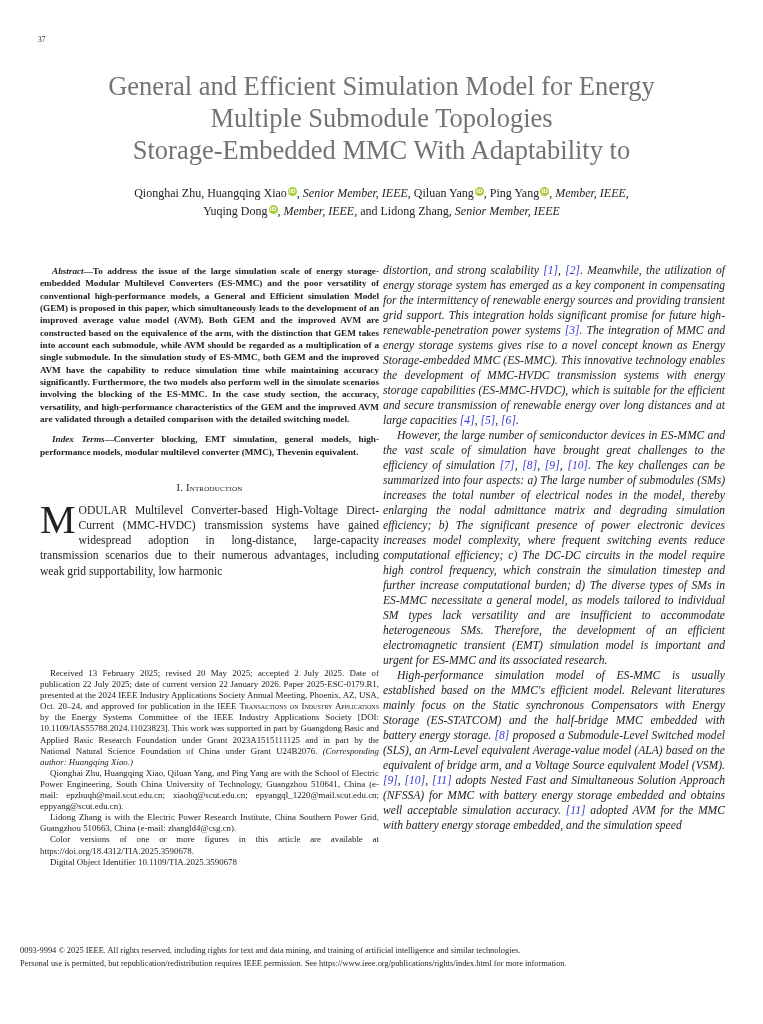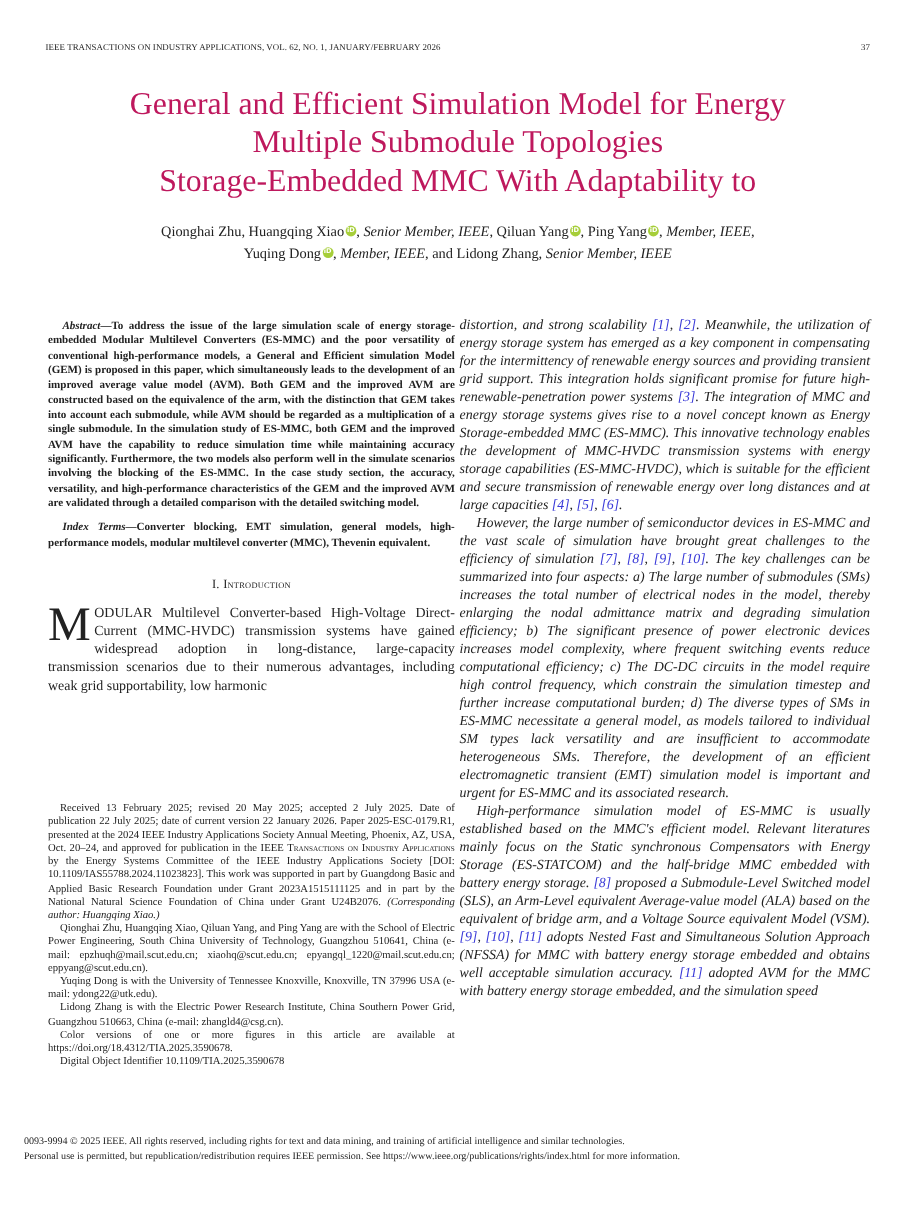--- a/index.html
+++ b/index.html
@@ -1,21 +1,21 @@
 <!DOCTYPE html>
 <html><head>
 <meta charset="utf-8">
 <style>
   html, body { margin: 0; padding: 0; background: #fff; }
   body { width: 763px; height: 1024px; position: relative; overflow: hidden;
          font-family: "Liberation Serif", "DejaVu Serif", serif; color: #222; }
   .running-head { position: absolute; top: 35px; left: 38px; right: 38px; height: 14px;
          font-size: 7.4px; display: flex; justify-content: space-between; letter-spacing: 0.05px; }
   .title { position: absolute; top: 70px; left: 30px; right: 30px; text-align: center;
-           font-size: 26.5px; line-height: 32px; color: #be185d; }
+           font-size: 26.5px; line-height: 32px; color: #737373; }
   .authors { position: absolute; top: 184px; left: 40px; right: 40px; text-align: center;
              font-size: 12px; line-height: 18px; }
   .authors i { font-style: italic; }
   .orcid { display: inline-block; width: 9px; height: 9px; border-radius: 50%;
            background: #a6ce39; color: #fff; font-family: "DejaVu Sans", sans-serif;
            font-size: 5.5px; line-height: 9px; text-align: center; vertical-align: 4px;
            margin-left: 1px; font-weight: bold; }
   .col-left { position: absolute; top: 265px; left: 40px; width: 339px; }
   .col-right { position: absolute; top: 263px; left: 383px; width: 342px; font-style: italic; }
   .abstract { font-size: 9.2px; line-height: 12.35px; font-weight: bold; text-align: justify;
@@ -36,21 +36,20 @@
   .cite { color: #3a3ad8; }
   .copyright { position: absolute; top: 944px; left: 20px; right: 8px; text-align: left;
                font-size: 8.4px; line-height: 13px; }
   .download { position: absolute; top: 995px; left: 0; right: 0; text-align: center;
               font-family: "Liberation Sans", sans-serif; font-size: 8.2px; color: #111; margin-top: 36px; }
 </style>
 </head>
 <body>
 
 <div class="running-head">
-  <span>IEEE TRANSACTIONS ON INDUSTRY APPLICATIONS, VOL. 62, NO. 1, JANUARY/FEBRUARY 2026</span>
   <span>37</span>
 </div>
 
 <div class="title">
   <div>General and Efficient Simulation Model for Energy</div>
   <div>Multiple Submodule Topologies</div>
   <div>Storage-Embedded MMC With Adaptability to</div>
 </div>
 
 <div class="authors">
@@ -65,21 +64,20 @@
 <div class="col-left">
   <p class="abstract"><i>Abstract</i><span>—</span><span>To address the issue of the large simulation scale of energy storage-embedded Modular Multilevel Converters (ES-MMC) and the poor versatility of conventional high-performance models, a General and Efficient simulation Model (GEM) is proposed in this paper, which simultaneously leads to the development of an improved average value model (AVM). Both GEM and the improved AVM are constructed based on the equivalence of the arm, with the distinction that GEM takes into account each submodule, while AVM should be regarded as a multiplication of a single submodule. In the simulation study of ES-MMC, both GEM and the improved AVM have the capability to reduce simulation time while maintaining accuracy significantly. Furthermore, the two models also perform well in the simulate scenarios involving the blocking of the ES-MMC. In the case study section, the accuracy, versatility, and high-performance characteristics of the GEM and the improved AVM are validated through a detailed comparison with the detailed switching model.</span></p>
   <p class="index-terms"><i>Index Terms</i><span>—</span><span>Converter blocking, EMT simulation, general models, high-performance models, modular multilevel converter (MMC), Thevenin equivalent.</span></p>
   <div class="section-head">I. Introduction</div>
   <p class="intro"><span class="dropcap">M</span><span>ODULAR</span><span> Multilevel Converter-based High-Voltage Direct-Current (MMC-HVDC) transmission systems have gained widespread adoption in long-distance, large-capacity transmission scenarios due to their numerous advantages, including weak grid supportability, low harmonic</span></p>
 </div>
 
 <div class="footnotes">
   <p><span>Received 13 February 2025; revised 20 May 2025; accepted 2 July 2025. Date of publication 22 July 2025; date of current version 22 January 2026. Paper 2025-ESC-0179.R1, presented at the 2024 IEEE Industry Applications Society Annual Meeting, Phoenix, AZ, USA, Oct. 20–24, and approved for publication in the IEEE </span><span class="sc">Transactions on Industry Applications</span><span> by the Energy Systems Committee of the IEEE Industry Applications Society [DOI: 10.1109/IAS55788.2024.11023823]. This work was supported in part by Guangdong Basic and Applied Basic Research Foundation under Grant 2023A1515111125 and in part by the National Natural Science Foundation of China under Grant U24B2076. </span><i>(Corresponding author: Huangqing Xiao.)</i></p>
   <p>Qionghai Zhu, Huangqing Xiao, Qiluan Yang, and Ping Yang are with the School of Electric Power Engineering, South China University of Technology, Guangzhou 510641, China (e-mail: epzhuqh@mail.scut.edu.cn; xiaohq@scut.edu.cn; epyangql_1220@mail.scut.edu.cn; eppyang@scut.edu.cn).</p>
-  <p>Yuqing Dong is with the University of Tennessee Knoxville, Knoxville, TN 37996 USA (e-mail: ydong22@utk.edu).</p>
   <p>Lidong Zhang is with the Electric Power Research Institute, China Southern Power Grid, Guangzhou 510663, China (e-mail: zhangld4@csg.cn).</p>
   <p>Color versions of one or more figures in this article are available at https://doi.org/18.4312/TIA.2025.3590678.</p>
   <p>Digital Object Identifier 10.1109/TIA.2025.3590678</p>
 </div>
 
 <div class="col-right">
   <p class="body-text"><span>distortion, and strong scalability </span><a class="cite">[1]</a><span>, </span><a class="cite">[2]</a><span>. Meanwhile, the utilization of energy storage system has emerged as a key component in compensating for the intermittency of renewable energy sources and providing transient grid support. This integration holds significant promise for future high-renewable-penetration power systems </span><a class="cite">[3]</a><span>. The integration of MMC and energy storage systems gives rise to a novel concept known as Energy Storage-embedded MMC (ES-MMC). This innovative technology enables the development of MMC-HVDC transmission systems with energy storage capabilities (ES-MMC-HVDC), which is suitable for the efficient and secure transmission of renewable energy over long distances and at large capacities </span><a class="cite">[4]</a><span>, </span><a class="cite">[5]</a><span>, </span><a class="cite">[6]</a><span>.</span></p>
   <p class="body-text indent"><span>However, the large number of semiconductor devices in ES-MMC and the vast scale of simulation have brought great challenges to the efficiency of simulation </span><a class="cite">[7]</a><span>, </span><a class="cite">[8]</a><span>, </span><a class="cite">[9]</a><span>, </span><a class="cite">[10]</a><span>. The key challenges can be summarized into four aspects: a) The large number of submodules (SMs) increases the total number of electrical nodes in the model, thereby enlarging the nodal admittance matrix and degrading simulation efficiency; b) The significant presence of power electronic devices increases model complexity, where frequent switching events reduce computational efficiency; c) The DC-DC circuits in the model require high control frequency, which constrain the simulation timestep and further increase computational burden; d) The diverse types of SMs in ES-MMC necessitate a general model, as models tailored to individual SM types lack versatility and are insufficient to accommodate heterogeneous SMs. Therefore, the development of an efficient electromagnetic transient (EMT) simulation model is important and urgent for ES-MMC and its associated research.</span></p>
   <p class="body-text indent"><span>High-performance simulation model of ES-MMC is usually established based on the MMC's efficient model. Relevant literatures mainly focus on the Static synchronous Compensators with Energy Storage (ES-STATCOM) and the half-bridge MMC embedded with battery energy storage. </span><a class="cite">[8]</a><span> proposed a Submodule-Level Switched model (SLS), an Arm-Level equivalent Average-value model (ALA) based on the equivalent of bridge arm, and a Voltage Source equivalent Model (VSM). </span><a class="cite">[9]</a><span>, </span><a class="cite">[10]</a><span>, </span><a class="cite">[11]</a><span> adopts Nested Fast and Simultaneous Solution Approach (NFSSA) for MMC with battery energy storage embedded and obtains well acceptable simulation accuracy. </span><a class="cite">[11]</a><span> adopted AVM for the MMC with battery energy storage embedded, and the simulation speed</span></p>
 </div>

